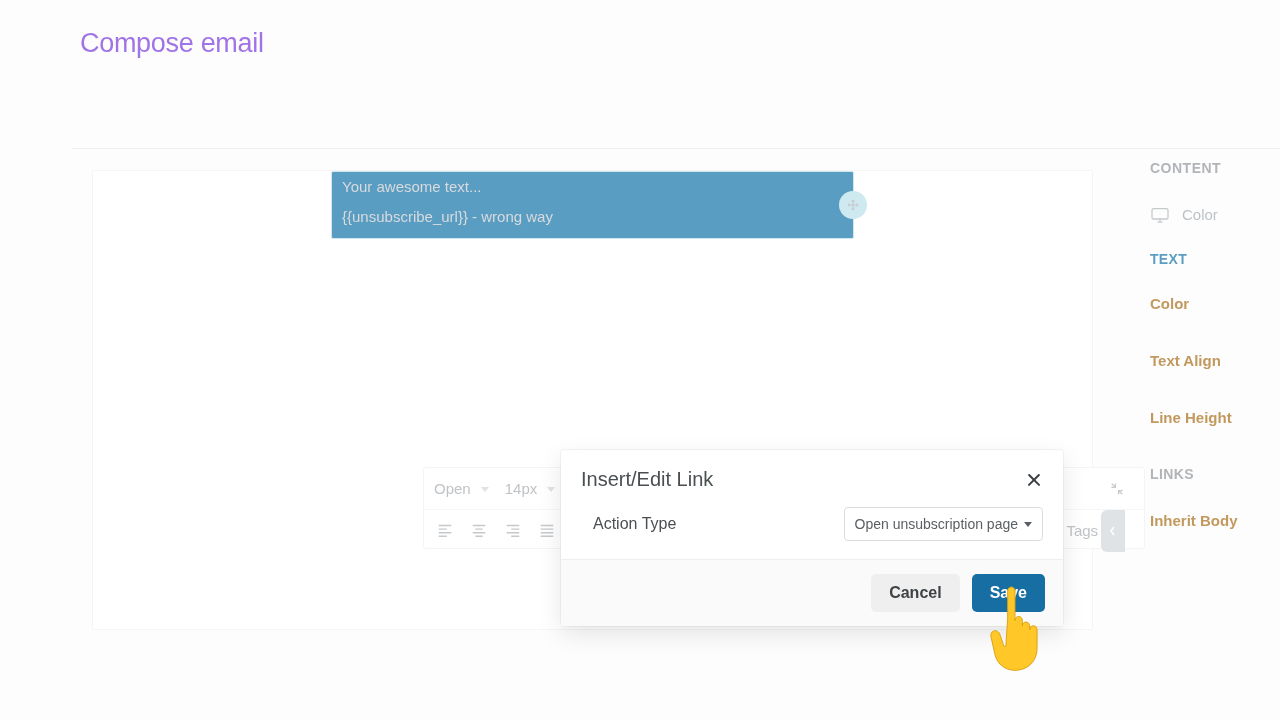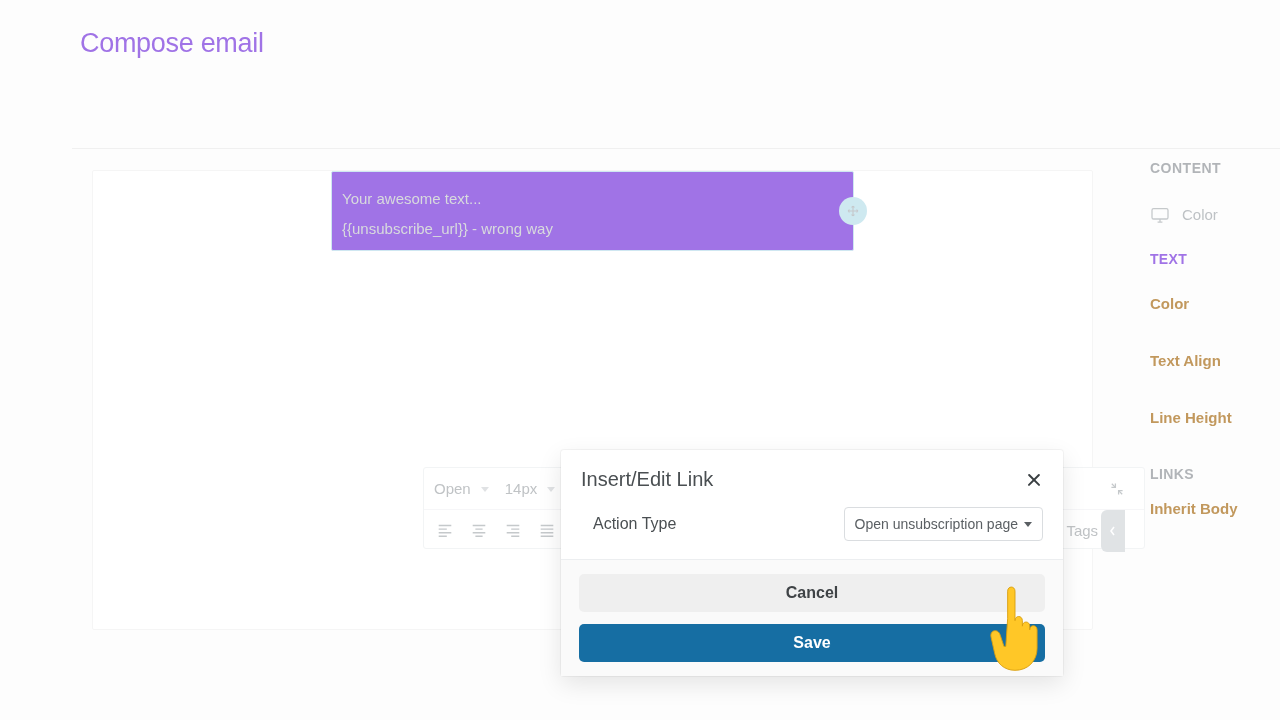--- a/index.html
+++ b/index.html
@@ -38,23 +38,23 @@
   }
   .canvas-inner {
     position: relative;
     width: 100%; height: 100%;
     padding-left: 238px;
   }
   .text-block {
     position: relative;
     width: 523px;
     border: 1.5px solid #b6dbea;
-    background: #6d28d9;
+    background: #0369a1;
     border-radius: 2px;
-    padding: 12px 10px 6px;
+    padding: 0 10px 6px;
     color: #c3c7cb;
     font-size: 15px;
     line-height: 2.0;
   }
   .text-block .line { white-space: pre; }
   .drag-handle {
     position: absolute;
     right: -14px; top: 50%;
     transform: translateY(-50%);
     width: 28px; height: 28px;
@@ -117,23 +117,23 @@
   .side {
     position: absolute;
     right: 0; top: 160px;
     width: 160px;
     padding-left: 30px;
     font-size: 15px;
     color: #9aa0a5;
   }
   .side .title1 { font-weight: 700; color: #888d92; letter-spacing: 0.5px; font-size: 14px; margin-bottom: 30px; }
   .side .line-btn { display: flex; align-items: center; gap: 12px; color: #9ba1a6; margin-bottom: 28px; }
-  .side .title2 { font-weight: 600; color: #6d28d9; letter-spacing: 0.3px; font-size: 14px; margin-bottom: 28px; }
+  .side .title2 { font-weight: 600; color: #0369a1; letter-spacing: 0.3px; font-size: 14px; margin-bottom: 28px; }
   .side .opt { margin-bottom: 40px; color: #a16207; font-weight: bold; }
-  .side .title3 { font-weight: 700; color: #888d92; letter-spacing: 0.4px; font-size: 14px; margin-bottom: 18px; margin-top: 6px; }
+  .side .title3 { font-weight: 700; color: #888d92; letter-spacing: 0.4px; font-size: 14px; margin-bottom: 30px; margin-top: 6px; }
 
   .expand-tab {
     position: absolute;
     right: 155px; top: 510px;
     width: 24px; height: 42px;
     background: #cfd4d8;
     border-radius: 6px 0 0 6px;
     display: flex; align-items: center; justify-content: center;
   }
 
@@ -164,21 +164,20 @@
     border: 1px solid #dadde0;
     border-radius: 4px;
     padding: 0 10px;
     gap: 6px;
     font-size: 14px; color: #5a5f63;
   }
   .modal .m-foot {
     display: flex; justify-content: flex-end; gap: 12px;
     padding: 14px 18px;
     background: #fafafa;
-    flex-direction: column;
   }
   .btn {
     display: inline-flex; align-items: center; justify-content: center;
     height: 38px; padding: 0 18px;
     border-radius: 5px;
     font-size: 16px; font-weight: 600;
     cursor: pointer;
   }
   .btn-cancel { background: #efefef; color: #3f4346; }
   .btn-save { background: #166ea3; color: #ffffff; }

